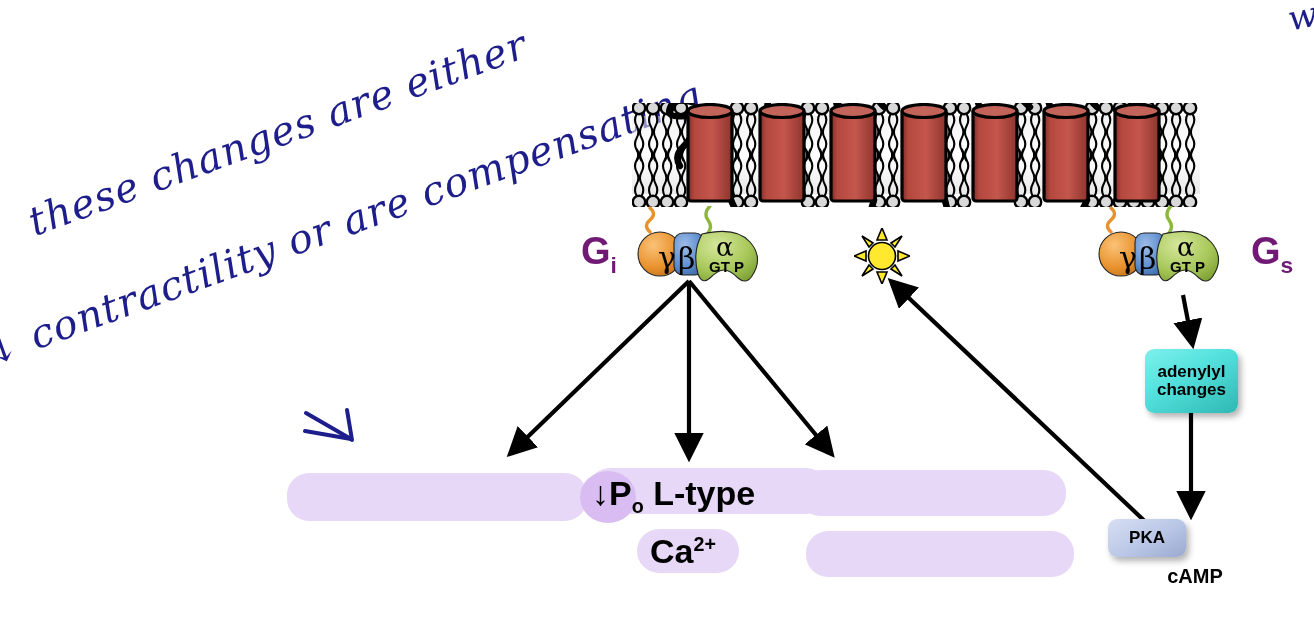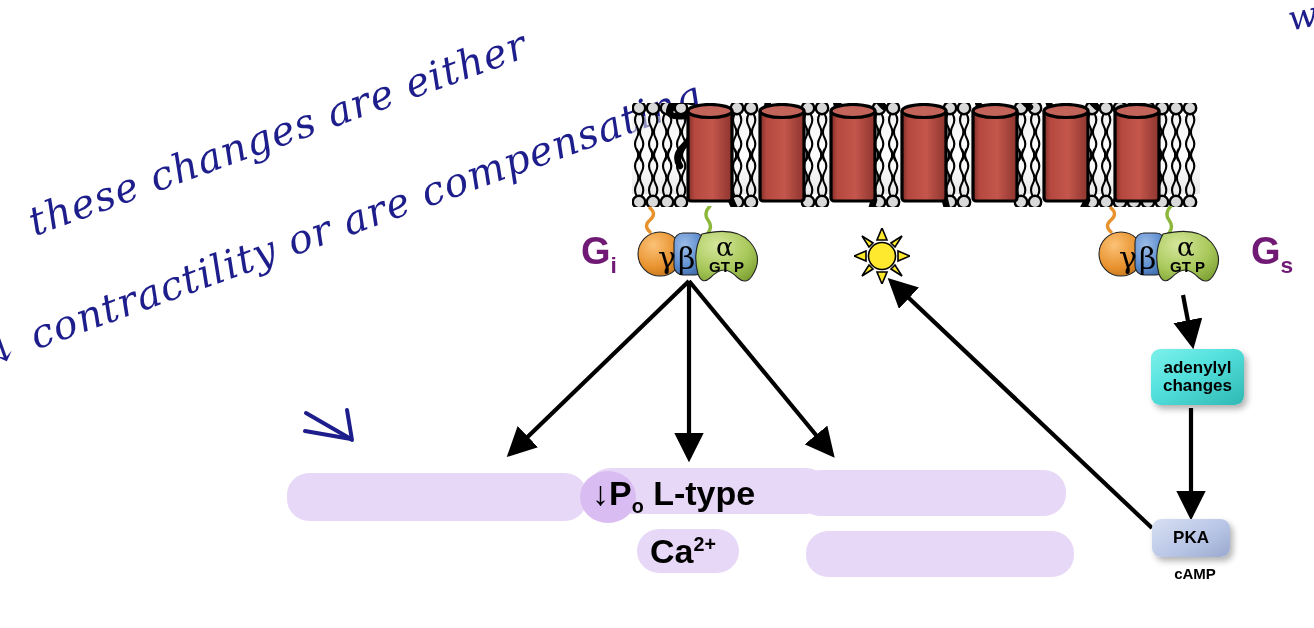--- a/index.html
+++ b/index.html
@@ -90,36 +90,35 @@
     line-height: 1.08;
     color: #000000;
     display: flex;
     align-items: center;
     justify-content: center;
     box-shadow: 3px 4px 6px rgba(0,0,0,0.30);
     font-family: "Liberation Sans", sans-serif;
   }
   #box-ac {
     left: 1145px; top: 349px;
-    width: 93px; height: 56px;
+    width: 93px; height: 64px;
     background: linear-gradient(150deg, #7ef0eb 0%, #55e2de 40%, #2fb8b4 100%);
-    margin-left: 6px;
   }
   #box-pka {
-    left: 1152px; top: 519px;
+    left: 1108px; top: 519px;
     width: 78px; height: 38px;
     background: linear-gradient(150deg, #d7dff2 0%, #b9c6e6 55%, #9aa9cf 100%);
   }
   #label-camp {
     position: absolute;
     left: 1155px; top: 565px;
     width: 80px;
     text-align: center;
     font-weight: bold;
-    font-size: 15px;
+    font-size: 20px;
     color: #000;
   }
   
   .effector {
     position: absolute;
     font-family: "Liberation Sans", sans-serif;
     font-weight: bold;
     color: #000000;
     font-size: 34px;
     white-space: nowrap;

